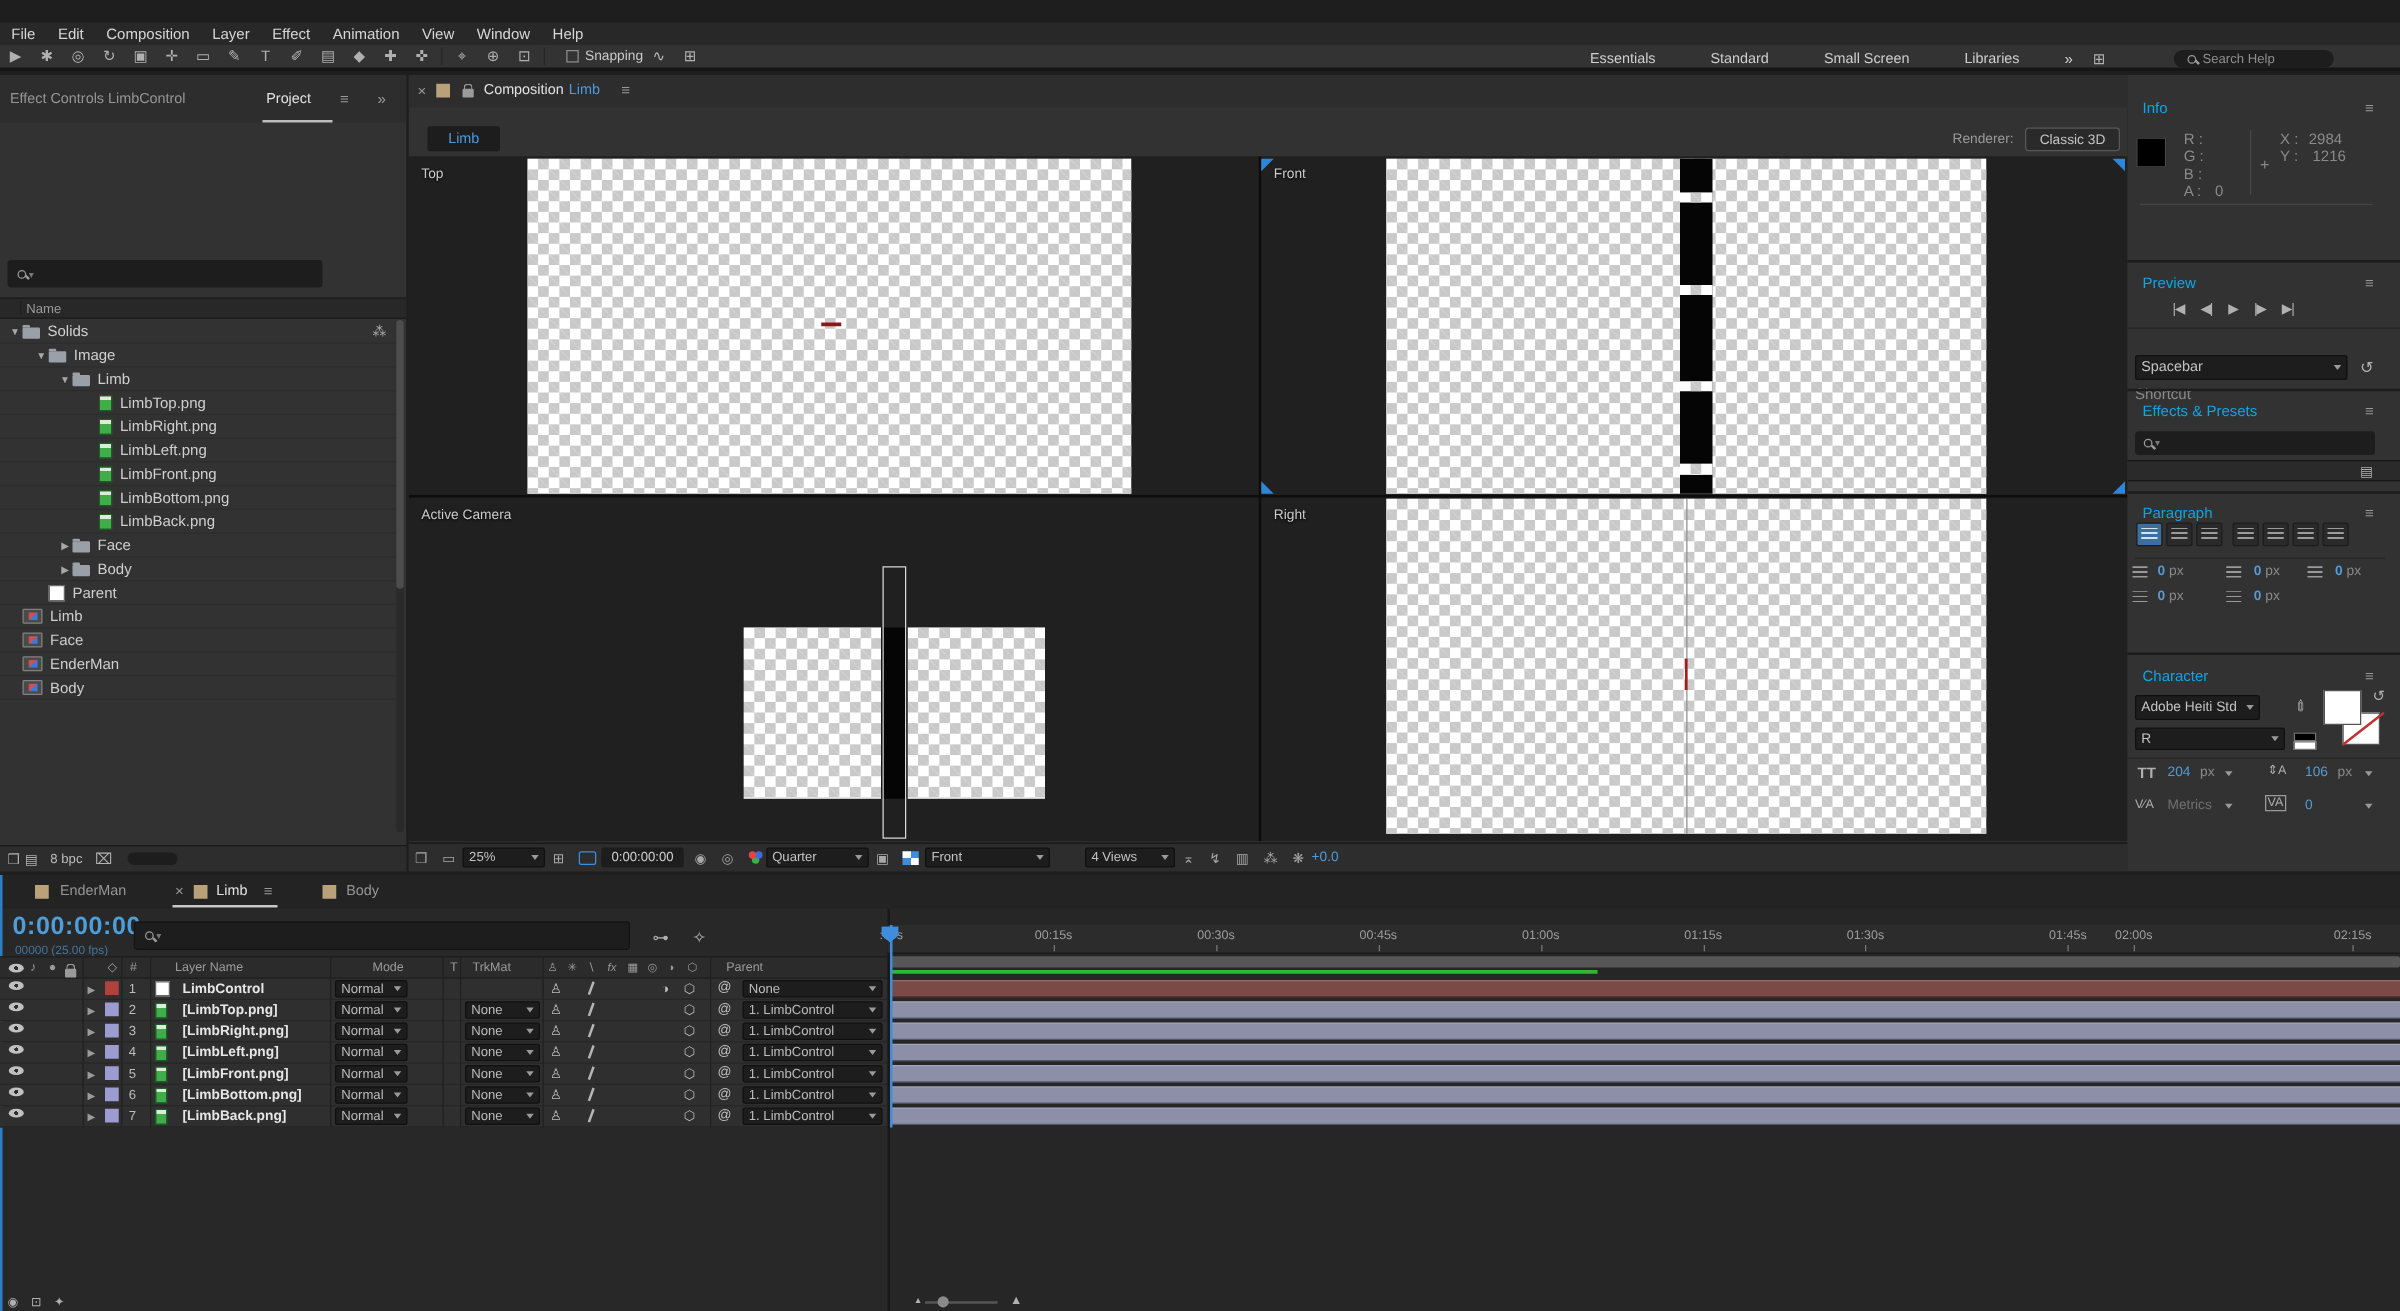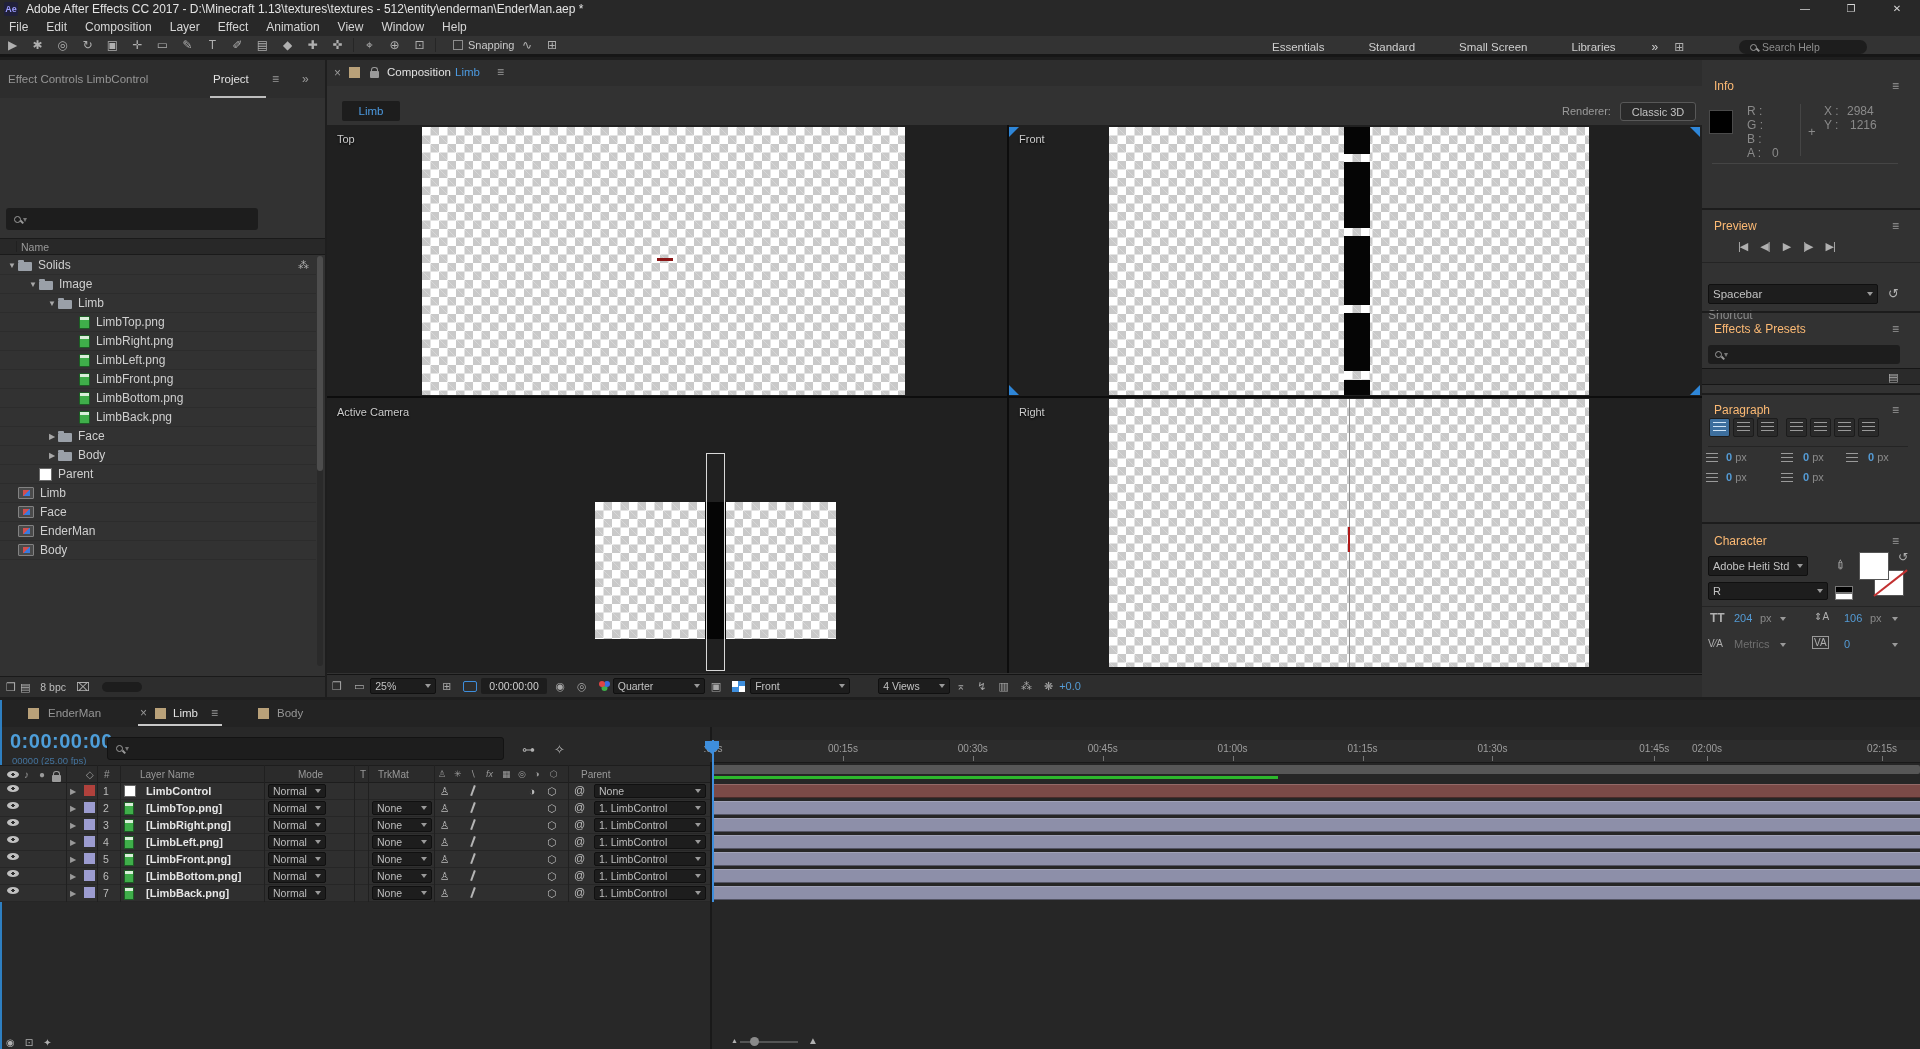--- a/index.html
+++ b/index.html
@@ -20,21 +20,21 @@
   #toolbar{position:absolute;left:0;top:36px;width:1920px;height:21px;background:#333333;border-bottom:3px solid #161616;display:flex;align-items:center;}
   .tool{width:25px;height:17px;display:flex;align-items:center;justify-content:center;font-size:12px;color:#bdbdbd;}
   .tb-sep{width:1px;height:14px;background:#262626;margin:0 3px;}
   #snap-box{width:10px;height:10px;border:1px solid #8d8d8d;margin:0 5px 0 14px;}
   .ws-label{color:#cfcfcf;font-size:11.5px;margin:0 22px;}
   #tb-search{position:absolute;left:1739px;top:4px;width:128px;height:14px;background:#1d1d1d;border-radius:7px;display:flex;align-items:center;padding-left:6px;}
   #tb-search span{color:#8f8f8f;font-size:10.5px;margin-left:5px;}
   .mag{position:relative;width:7px;height:7px;border:1.5px solid #9a9a9a;border-radius:50%;display:inline-block;flex:none;}
   .mag::after{content:"";position:absolute;width:4px;height:1.5px;background:#9a9a9a;transform:rotate(45deg);right:-3.5px;bottom:-1px;}
   
-  .panel-title{color:#fdba74;font-size:12px;}
+  .panel-title{color:#0ea5e9;font-size:12px;}
   .pmenu{color:#9a9a9a;font-size:12px;}
   .dd{background:#1d1d1d;border:1px solid #101010;border-radius:2px;display:flex;align-items:center;color:#c3c3c3;font-size:10.5px;padding:0 4px;overflow:hidden;white-space:nowrap;}
   .dd::after{content:"";margin-left:auto;border-left:3px solid transparent;border-right:3px solid transparent;border-top:4px solid #9a9a9a;flex:none;}
   .hline{background:#242424;height:1px;}
   .vline{background:#202020;width:1px;}
   
   #project{position:absolute;left:0;top:60px;width:325px;height:637px;background:#323232;}
   #project .tabrow{position:absolute;left:0;top:0;width:100%;height:38px;background:#2d2d2d;}
   .tab-inactive{color:#969696;font-size:11.5px;}
   .tab-active{color:#e2e2e2;font-size:11.5px;}
@@ -138,29 +138,20 @@
   .align-btn{position:absolute;top:358px;width:21px;height:19px;background:#2a2a2a;border:1px solid #1c1c1c;border-radius:2px;}
   .align-btn::after{content:"";position:absolute;left:3px;top:3px;right:3px;bottom:3px;background:repeating-linear-gradient(#9a9a9a 0 1.5px,transparent 1.5px 4px);}
   .align-btn.active{background:#3d6f9e;}
   .align-btn.active::after{background:repeating-linear-gradient(#cfe4f7 0 1.5px,transparent 1.5px 4px);}
 </style>
 </head>
 <body>
 
 <div id="app">
 
-  <div id="titlebar">
-    <div id="ae-logo">Ae</div>
-    <div id="title-text">Adobe After Effects CC 2017 - D:\Minecraft 1.13\textures\textures - 512\entity\enderman\EnderMan.aep *</div>
-    <div id="win-btns">
-      <div>—</div>
-      <div>❐</div>
-      <div id="win-close">✕</div>
-    </div>
-  </div>
 
   <div id="menubar">
 
       <span>File</span>
 
       <span>Edit</span>
 
       <span>Composition</span>
 
       <span>Layer</span>
@@ -458,21 +449,21 @@
       <span class="icon">▭</span>
       <div class="dd vc-dd" style="width:66px;">
           <span>25%</span>
         </div>
       <span class="icon">⊞</span>
       <div id="roi-blue"></div>
       <div id="vc-time">0:00:00:00</div>
       <span class="icon" style="margin-left:74px;">◉</span>
       <span class="icon">◎</span>
       <span class="rgb-dots"></span>
-      <div class="dd vc-dd" style="width:92px;">
+      <div class="dd vc-dd" style="width:82px;">
           <span>Quarter</span>
         </div>
       <span class="icon">▣</span>
       <span class="checker-ic"></span>
       <div class="dd vc-dd" style="width:100px;">
           <span>Front</span>
         </div>
       <div class="dd vc-dd" style="width:72px;margin-left:28px;">
           <span>4 Views</span>
         </div>

